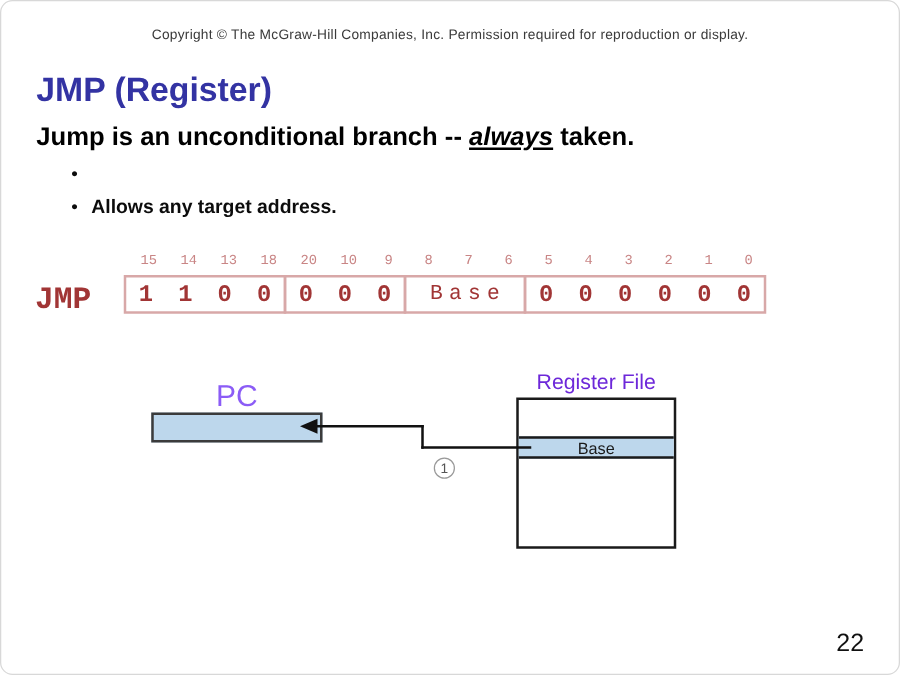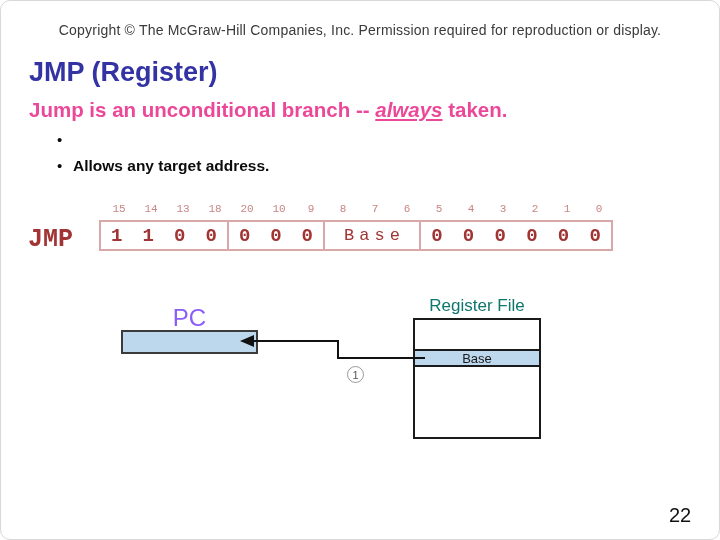--- a/index.html
+++ b/index.html
@@ -4,29 +4,29 @@
 <style>
   * { margin:0; padding:0; box-sizing:border-box; }
   html,body { background:#ffffff; }
   .slide {
     position:relative; width:720px; height:540px;
     background:#ffffff; border:1px solid #d8d8d8; border-radius:10px;
     font-family:"Liberation Sans", sans-serif; overflow:hidden;
   }
   .copyright {
     position:absolute; top:21px; left:0; width:100%;
-    text-align:center; font-size:14px; color:#3a3a3a; letter-spacing:.2px;
+    text-align:center; font-size:11px; color:#3a3a3a; letter-spacing:.2px;
   }
   .title {
     position:absolute; top:56px; left:28px;
     font-size:27px; font-weight:bold; color:#3333a3;
   }
   .lead {
     position:absolute; top:97px; left:28px;
-    font-size:20.5px; font-weight:bold; color:#ec4899; white-space:pre;
+    font-size:20.5px; font-weight:bold; color:#000000; white-space:pre;
   }
   .lead .emph { font-style:italic; text-decoration:underline; }
   .bullets { position:absolute; top:130px; left:56px; }
   .bullet { display:flex; align-items:baseline; height:26px; }
   .bullet .dot { font-size:15px; color:#0c0c0c; width:16px; }
   .bullet .btxt { font-size:15.5px; font-weight:bold; color:#0c0c0c; }
 
   
   .mnemonic {
     position:absolute; top:224px; left:27px;
@@ -57,21 +57,21 @@
     font-family:"Liberation Mono", monospace; font-size:17px;
     letter-spacing:5px; text-indent:5px; color:#a13535;
   }
 
   
   .pc-label { position:absolute; top:303px; left:120px; width:137px; text-align:center;
     font-size:24px; color:#8b5cf6; }
   .pc-box { position:absolute; top:329px; left:120px; width:137px; height:24px;
     background:#bdd7ec; border:2px solid #3b3b3b; }
   .rf-label { position:absolute; top:295px; left:408px; width:136px; text-align:center;
-    font-size:17px; color:#0f766e; }
+    font-size:17px; color:#6d28d9; }
   .rf-box { position:absolute; top:317px; left:412px; width:128px; height:121px;
     background:#ffffff; border:2px solid #1a1a1a; }
   .base-row { position:absolute; top:29px; left:0; width:124px; height:18px;
     background:#bdd7ec; border-top:2px solid #1a1a1a; border-bottom:2px solid #1a1a1a;
     display:flex; align-items:center; justify-content:center;
     font-size:13px; color:#1a1a1a; }
   .wire { position:absolute; background:#111; }
   .wire-h1 { top:339px; left:251px; width:87px; height:2px; }
   .wire-v  { top:339px; left:336px; width:2px; height:19px; }
   .wire-h2 { top:356px; left:336px; width:88px; height:2px; }

